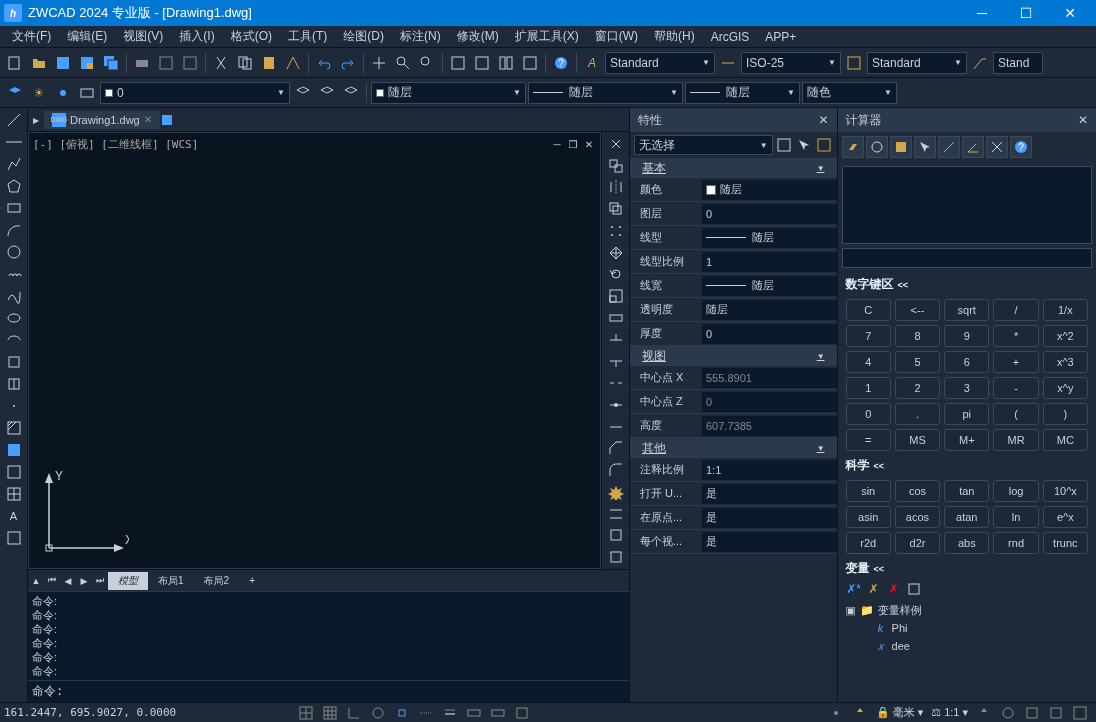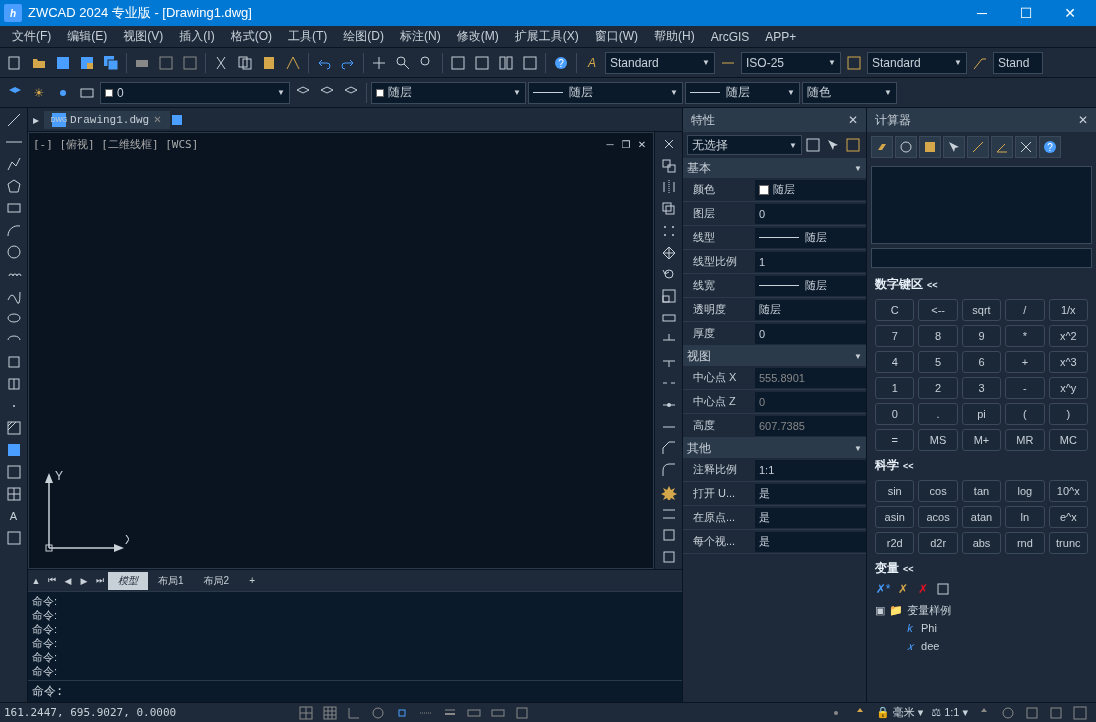--- a/index.html
+++ b/index.html
@@ -40,30 +40,30 @@
 .layout-tabs .nav { width: 16px; height: 18px; display: flex; align-items: center; justify-content: center; font-size: 9px; }
 .layout-tabs .tab { padding: 2px 10px; font-size: 10px; }
 .layout-tabs .tab.active { background: #c8d0d8; color: #1a2332; }
 
 .cmd-area { background: #0a1a2a; border-top: 1px solid #2a3a4a; }
 .cmd-history { height: 88px; padding: 2px 4px; font-size: 11px; line-height: 14px; overflow: hidden; font-family: "SimSun", monospace; }
 .cmd-input { display: flex; align-items: center; height: 22px; border-top: 1px solid #2a3a4a; padding: 0 4px; }
 .cmd-input .prompt { font-family: "SimSun", monospace; }
 .cmd-input input { flex: 1; background: transparent; border: none; color: #c8d0d8; outline: none; font-family: "SimSun", monospace; margin-left: 4px; }
 
-.right-panels { display: flex; width: 414px; }
+.right-panels { display: flex; width: 467px; }
 .panel { background: #1e2a3a; border-left: 1px solid #0a1420; display: flex; flex-direction: column; }
 .panel-header { background: #2a3a4a; height: 24px; display: flex; align-items: center; padding: 0 8px; font-size: 12px; }
 .panel-header .close { margin-left: auto; font-size: 12px; }
 
 .props-panel { width: 220px; }
 .props-sel { display: flex; align-items: center; padding: 2px 4px; height: 26px; gap: 2px; }
 .props-sel .sel-dd { flex: 1; background: #0a1a2a; border: 1px solid #3a4a5a; height: 20px; display: flex; align-items: center; padding: 0 4px; }
 .props-sel .icon-btn { width: 18px; height: 18px; display: flex; align-items: center; justify-content: center; }
-.props-section { background: #2a3a4a; padding: 2px 4px; display: flex; align-items: center; height: 20px; }
+.props-section { background: #2a3a4a; padding: 2px 12px; display: flex; align-items: center; height: 20px; text-decoration: underline; }
 .props-section .arrow { margin-left: auto; font-size: 8px; }
 .props-row { display: flex; height: 24px; align-items: center; border-bottom: 1px solid #2a3a4a; }
 .props-row .key { width: 72px; padding-left: 10px; font-size: 11px; }
 .props-row .val { flex: 1; background: #0a1a2a; height: 20px; display: flex; align-items: center; padding: 0 4px; font-size: 11px; }
 .props-row .val .swatch { width: 10px; height: 10px; background: #fff; border: 1px solid #666; margin-right: 4px; }
 .props-row .val .line { width: 40px; height: 1px; background: #c8d0d8; margin-right: 6px; }
 
 .calc-panel { width: 275px; }
 .calc-toolbar { display: flex; gap: 2px; padding: 4px; }
 .calc-tb { width: 22px; height: 22px; border: 1px solid #3a4a5a; display: flex; align-items: center; justify-content: center; background: #2a3a4a; }
@@ -437,21 +437,21 @@
           <rect x="2" y="2" width="12" height="12" fill="none" stroke="#c8d0d8"></rect>
         </svg>
       </div>
   </div>
 
   <div class="main-area">
     <div class="doc-tabs">
       <span style="width:16px;text-align:center">▸</span>
       <div class="doc-tab">
         <span class="dwg-icon">DWG</span>
-        <span style="font-family:Liberation Mono, monospace">Drawing1.dwg</span>
+        <span style="font-family:Liberation Sans, sans-serif">Drawing1.dwg</span>
         <span class="close">✕</span>
       </div>
       <span style="width:24px;text-align:center">
           <svg width="14" height="14">
             <rect x="2" y="2" width="10" height="10" fill="#4a9eff"></rect>
           </svg>
         </span>
     </div>
     <div class="canvas-wrap">
       <div class="canvas">

